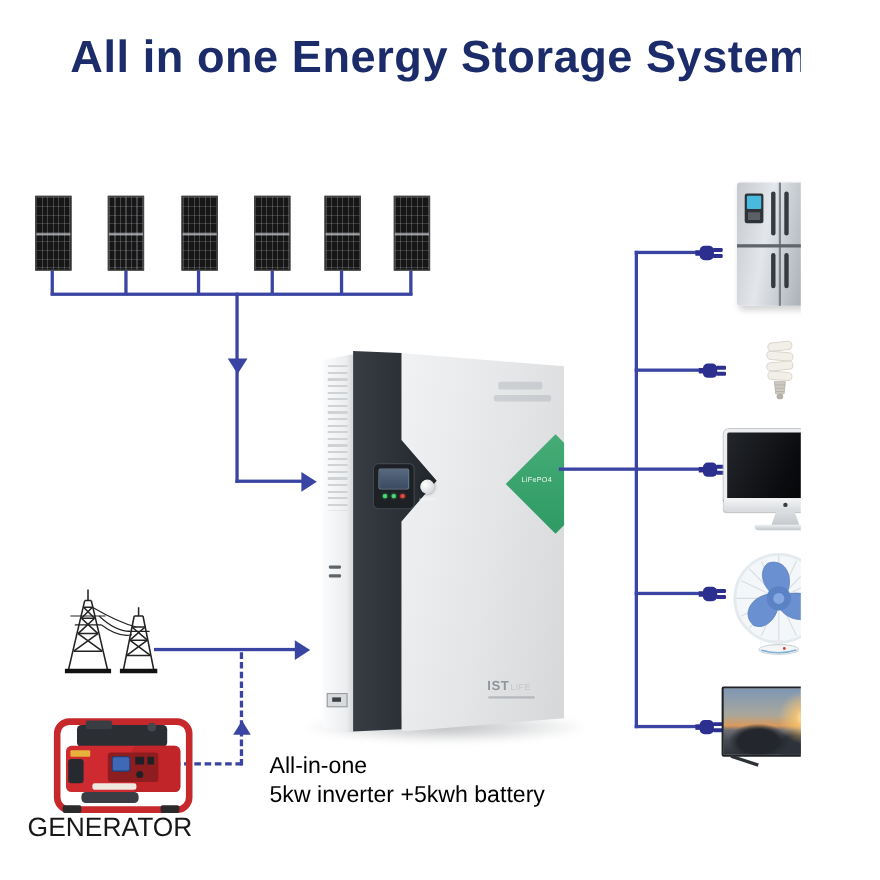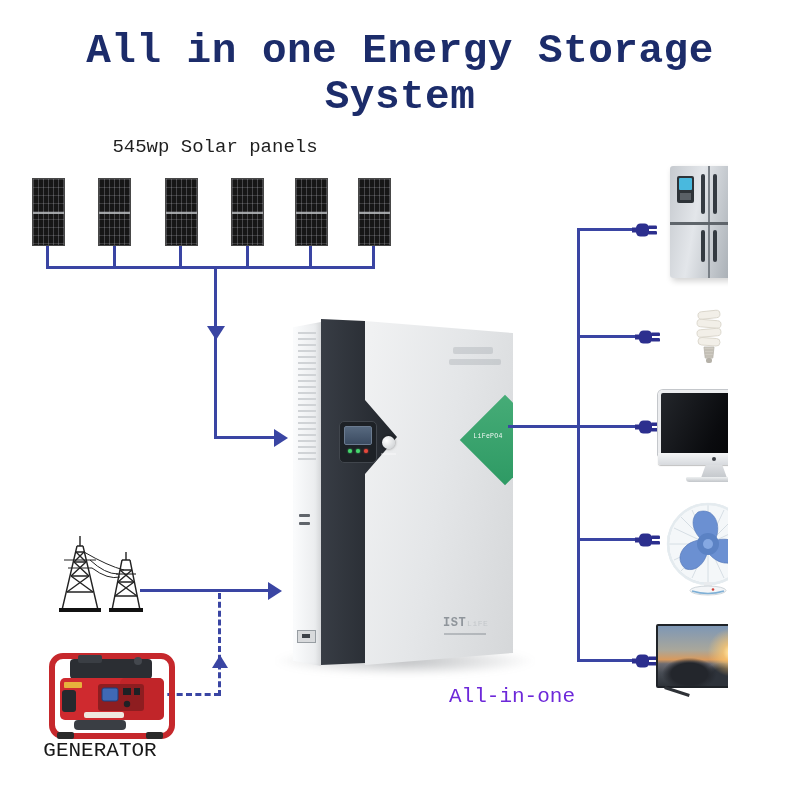--- a/index.html
+++ b/index.html
@@ -4,29 +4,29 @@
 <style>
   :root{
     --line:#3a45a3;
     --plug:#2c2f8e;
     --navy:#1c2c6a;
     --green1:#46ac77;
     --green2:#2e9a64;
   }
   html,body{margin:0;padding:0;background:#fff;}
   #canvas{position:relative;width:728px;height:800px;background:#fff;overflow:hidden;
-          font-family:Liberation Mono, monospace;color:#1c1c1c;}
+          font-family:Liberation Sans, sans-serif;color:#1c1c1c;}
   .abs{position:absolute;}
   
   .title{left:0;top:28px;width:800px;text-align:center;font-size:41px;font-weight:700;
          color:var(--navy);letter-spacing:.5px;}
   .solar-label{left:110px;top:136px;width:210px;text-align:center;font-size:19px;color:#1f1f1f;}
   .ac-label{left:30px;top:618px;width:140px;text-align:center;font-size:21px;color:#181818;}
-  .gen-label{left:25px;top:739px;width:150px;text-align:center;font-size:21px;color:#181818;}
-  .caption{left:245px;top:684px;width:330px;text-align:right;font-size:21px;color:#6d28d9;line-height:1.25;}
+  .gen-label{left:25px;top:739px;width:150px;text-align:center;font-size:24px;color:#181818;}
+  .caption{left:245px;top:684px;width:330px;text-align:left;font-size:21px;color:#000000;line-height:1.25;}
   .load-label{left:638px;top:717px;width:155px;text-align:center;font-size:17.5px;color:#222;}
   
   .sp{width:33px;height:68px;background-color:#161616;border:1px solid #484848;box-sizing:border-box;
       background-image:
         repeating-linear-gradient(to right, rgba(205,205,215,.26) 0 1px, transparent 1px 5px),
         repeating-linear-gradient(to bottom, rgba(205,205,215,.20) 0 1px, transparent 1px 8px);}
   .sp::after{content:"";position:absolute;left:0;right:0;top:50%;height:2px;background:#b9bcc0;opacity:.85;}
   
   .hline,.vline{background:var(--line);}
   .dashv{width:0;border-left:3px dashed var(--line);}
@@ -110,21 +110,20 @@
   
   svg{display:block;}
 </style>
 </head>
 <body>
 
 <div id="canvas">
 
   <div class="abs title">All in one Energy Storage System</div>
 
-  <div class="abs solar-label">545wp Solar panels</div>
   <div class="abs sp" style="left:32px;top:178px;"></div>
   <div class="abs sp" style="left:98px;top:178px;"></div>
   <div class="abs sp" style="left:165px;top:178px;"></div>
   <div class="abs sp" style="left:231px;top:178px;"></div>
   <div class="abs sp" style="left:295px;top:178px;"></div>
   <div class="abs sp" style="left:358px;top:178px;"></div>
 
   <div class="abs vline" style="left:46px;top:246px;width:3px;height:22px;"></div>
   <div class="abs vline" style="left:113px;top:246px;width:3px;height:22px;"></div>
   <div class="abs vline" style="left:179px;top:246px;width:3px;height:22px;"></div>
@@ -214,20 +213,21 @@
         <i class="led-g"></i>
         <i class="led-r"></i>
       </div>
     </div>
     <div class="abs u-btn"></div>
     <div class="abs u-btn-label"></div>
   </div>
 
   <div class="abs caption">
     <div>All-in-one</div>
+    <div>5kw inverter +5kwh battery</div>
   </div>
 
   <div class="abs hline" style="left:508px;top:425px;width:130px;height:3px;"></div>
   <div class="abs vline" style="left:577px;top:228px;width:3px;height:434px;"></div>
   <div class="abs hline" style="left:577px;top:228px;width:58px;height:3px;"></div>
   <div class="abs hline" style="left:577px;top:335px;width:61px;height:3px;"></div>
   <div class="abs hline" style="left:577px;top:538px;width:61px;height:3px;"></div>
   <div class="abs hline" style="left:577px;top:659px;width:58px;height:3px;"></div>
 
   <svg class="abs plug" style="left:632px;top:221px;" viewBox="0 0 26 18">

